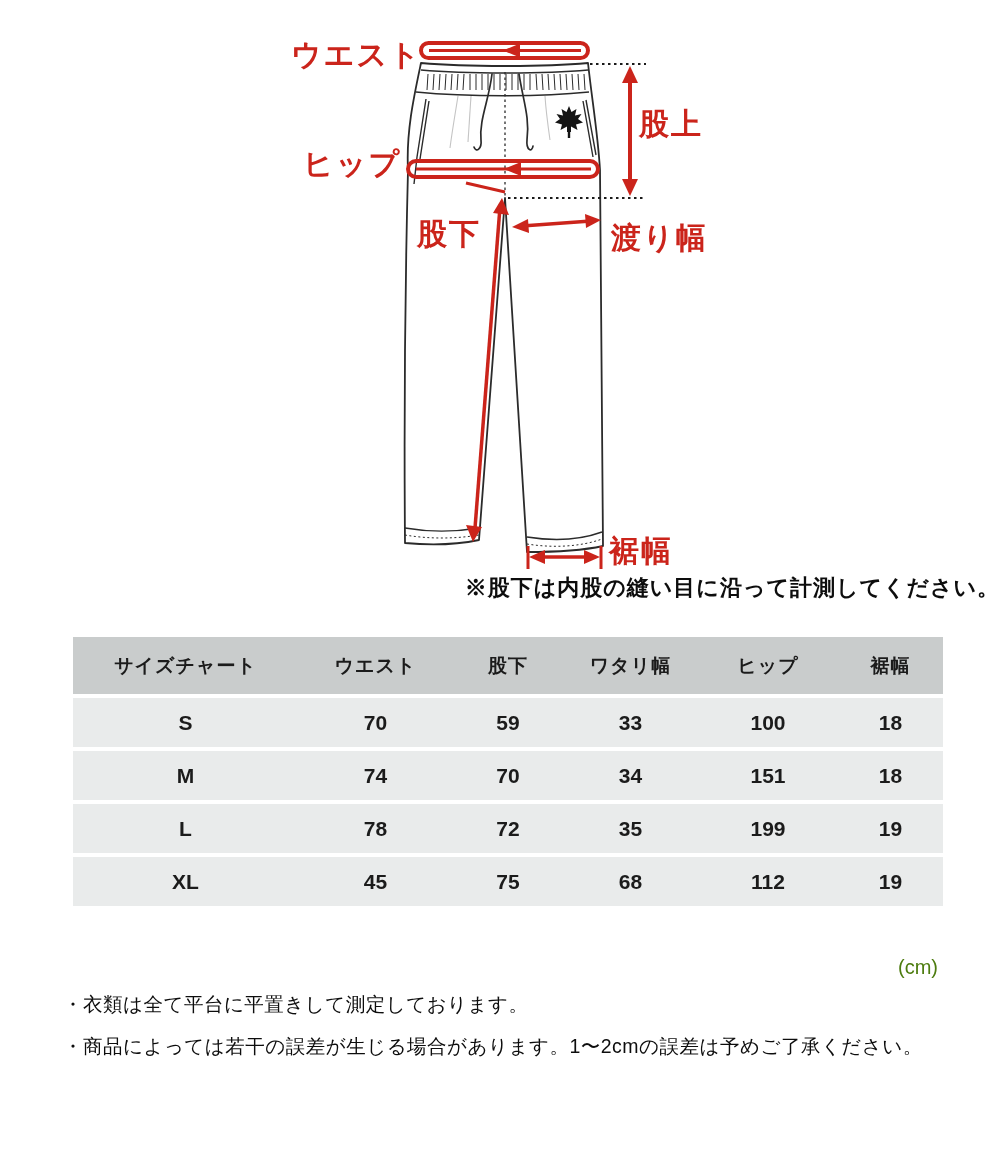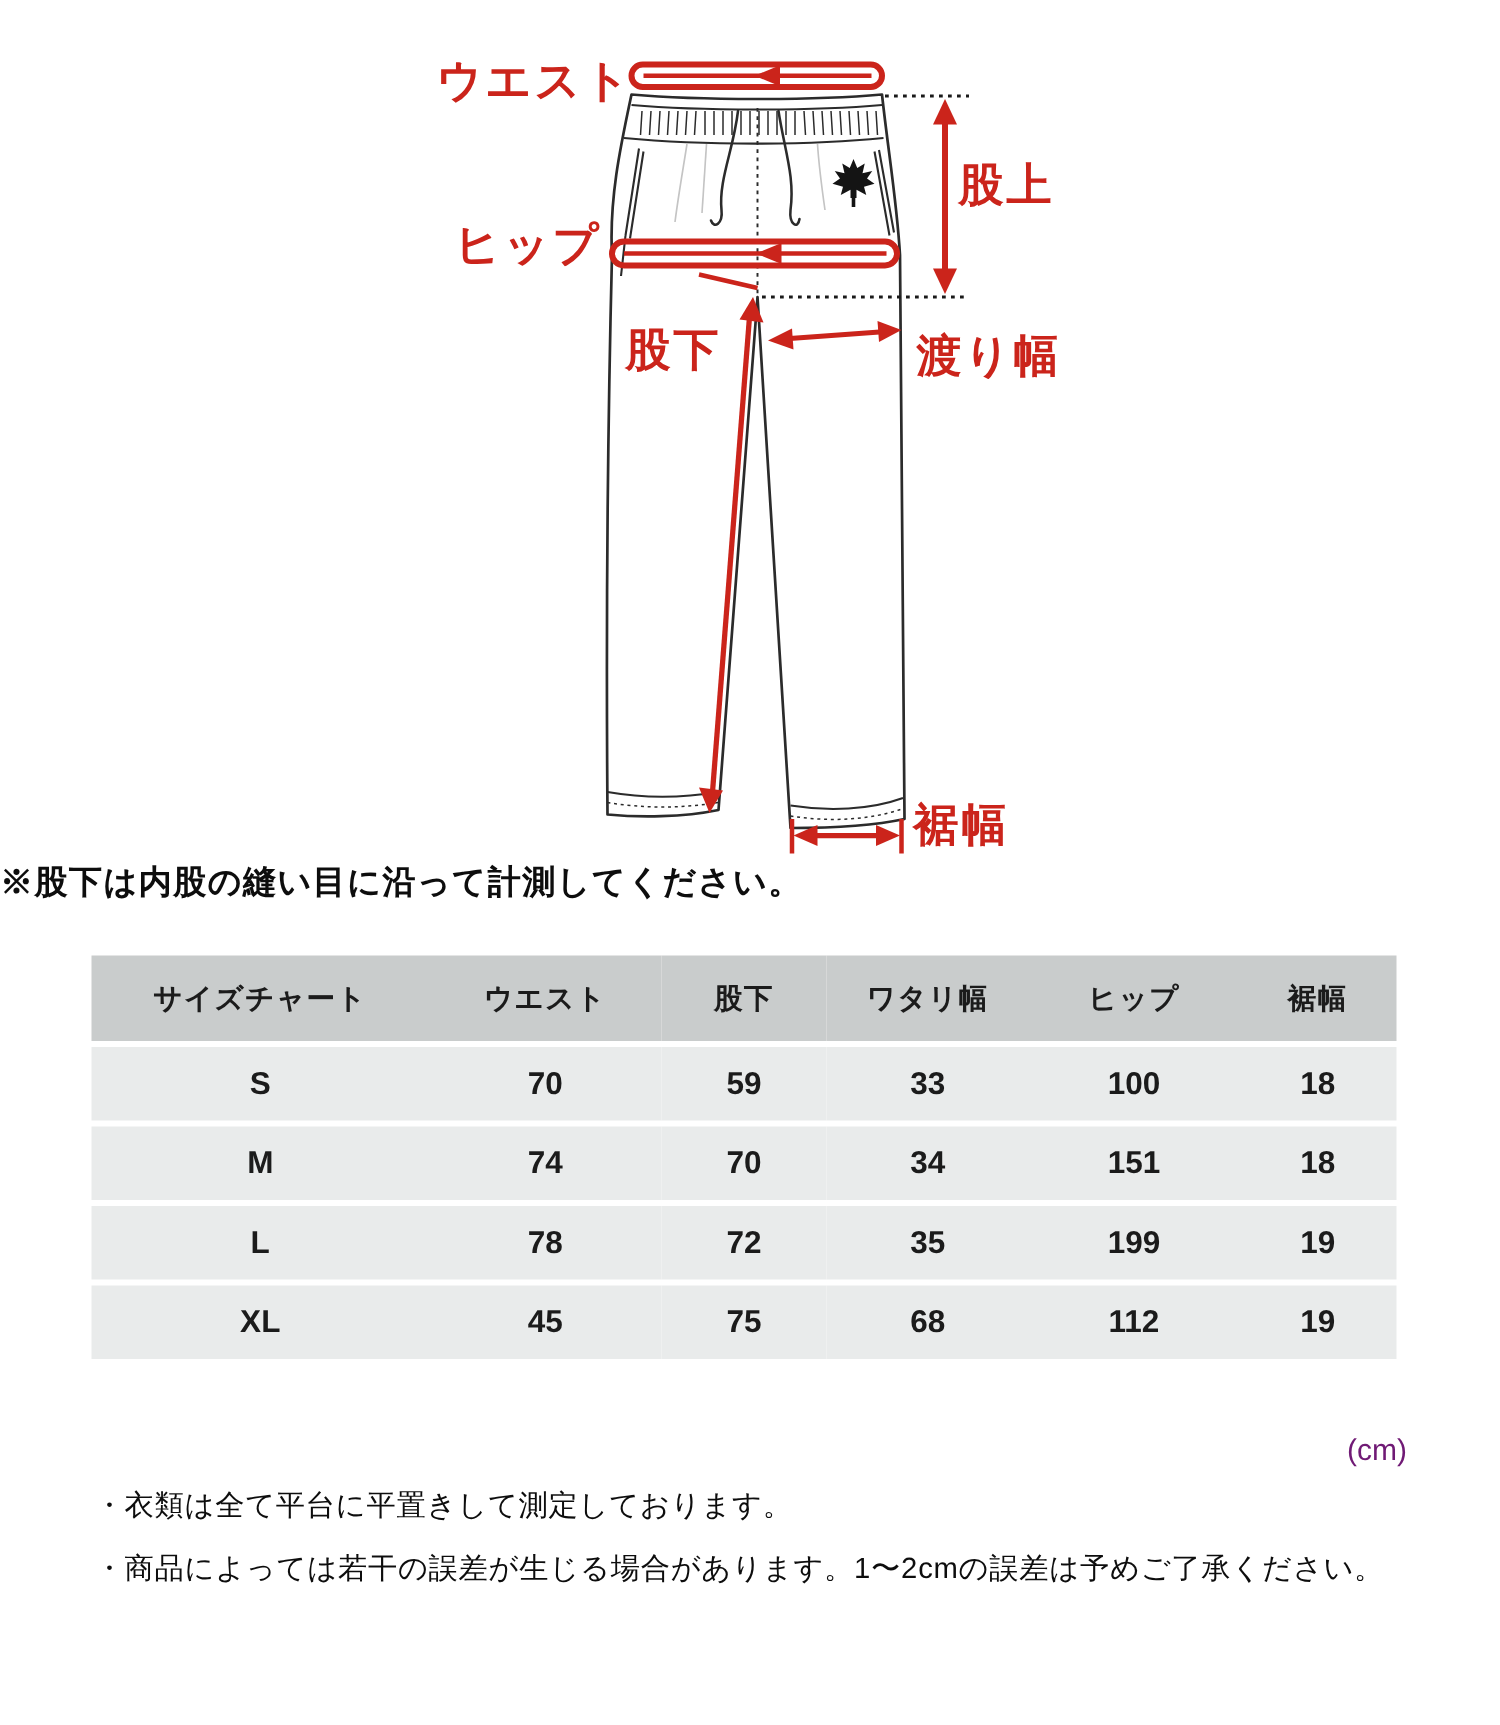--- a/index.html
+++ b/index.html
@@ -10,37 +10,37 @@
   }
   .diagram { position:absolute; top:0; left:0; width:1000px; height:612px; }
   .diagram svg { position:absolute; top:0; left:0; }
   .m-label {
     position:absolute; color:var(--accent); font-weight:bold;
     font-size:30px; letter-spacing:2px; white-space:nowrap; line-height:1;
   }
   .acc-s { stroke:var(--accent); }
   .acc-f { fill:var(--accent); }
   .note {
-    position:absolute; top:573px; left:0; width:1000px; text-align:left;
+    position:absolute; top:573px; left:0; width:1000px; text-align:right;
     font-size:22px; font-weight:bold; letter-spacing:1px; color:#0d0d0d;
   }
   table.size-table {
-    position:absolute; top:633px; left:61px; width:870px;
+    position:absolute; top:633px; left:73px; width:870px;
     border-collapse:separate; border-spacing:0 4px; table-layout:fixed;
   }
   table.size-table th {
     background:#c9cccc; height:57px; font-size:19px; font-weight:bold;
     text-align:center; letter-spacing:1px; padding:0;
   }
   table.size-table td {
     background:#e9ebeb; height:49px; font-size:21px; font-weight:600;
     text-align:center; padding:0;
   }
   .unit {
-    position:absolute; top:956px; right:62px; font-size:20px; color:#701a75;
+    position:absolute; top:956px; right:62px; font-size:20px; color:#4d7c0f;
   }
   .footnotes { position:absolute; top:993px; left:63px; width:900px; }
   .footnotes p {
     margin:0 0 20px 0; font-size:19.5px; line-height:22px;
     font-weight:normal; color:#0d0d0d; letter-spacing:0.5px;
   }
 </style>
 </head>
 <body>
 

